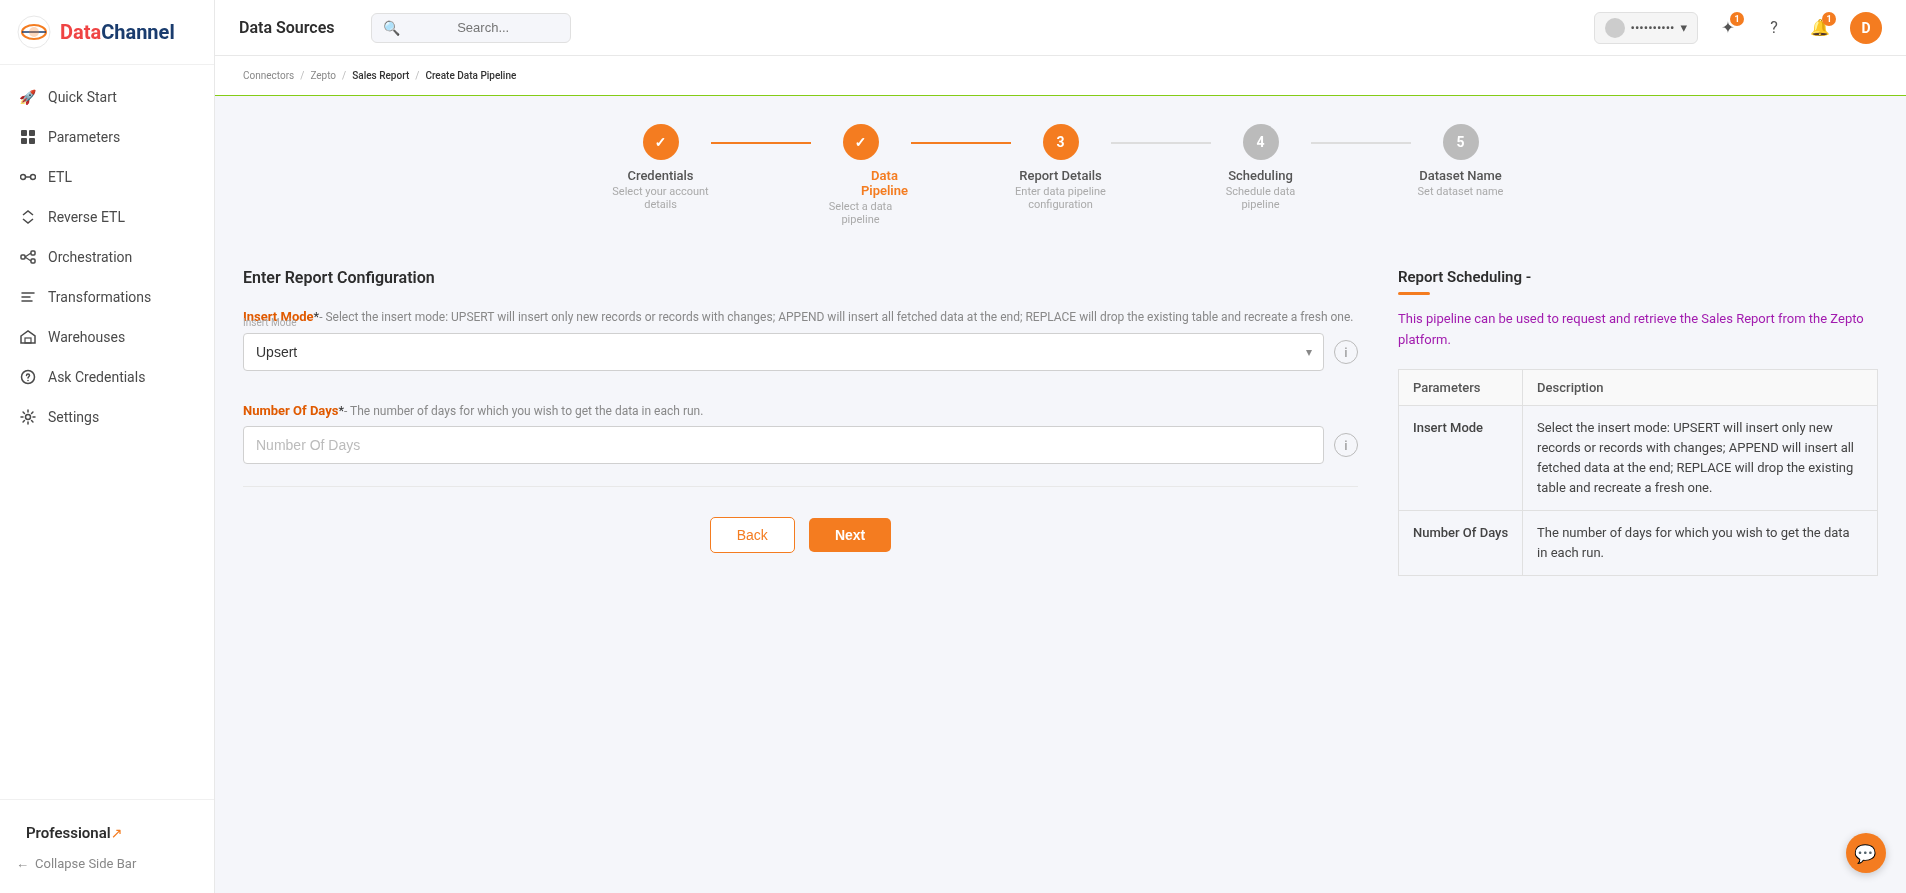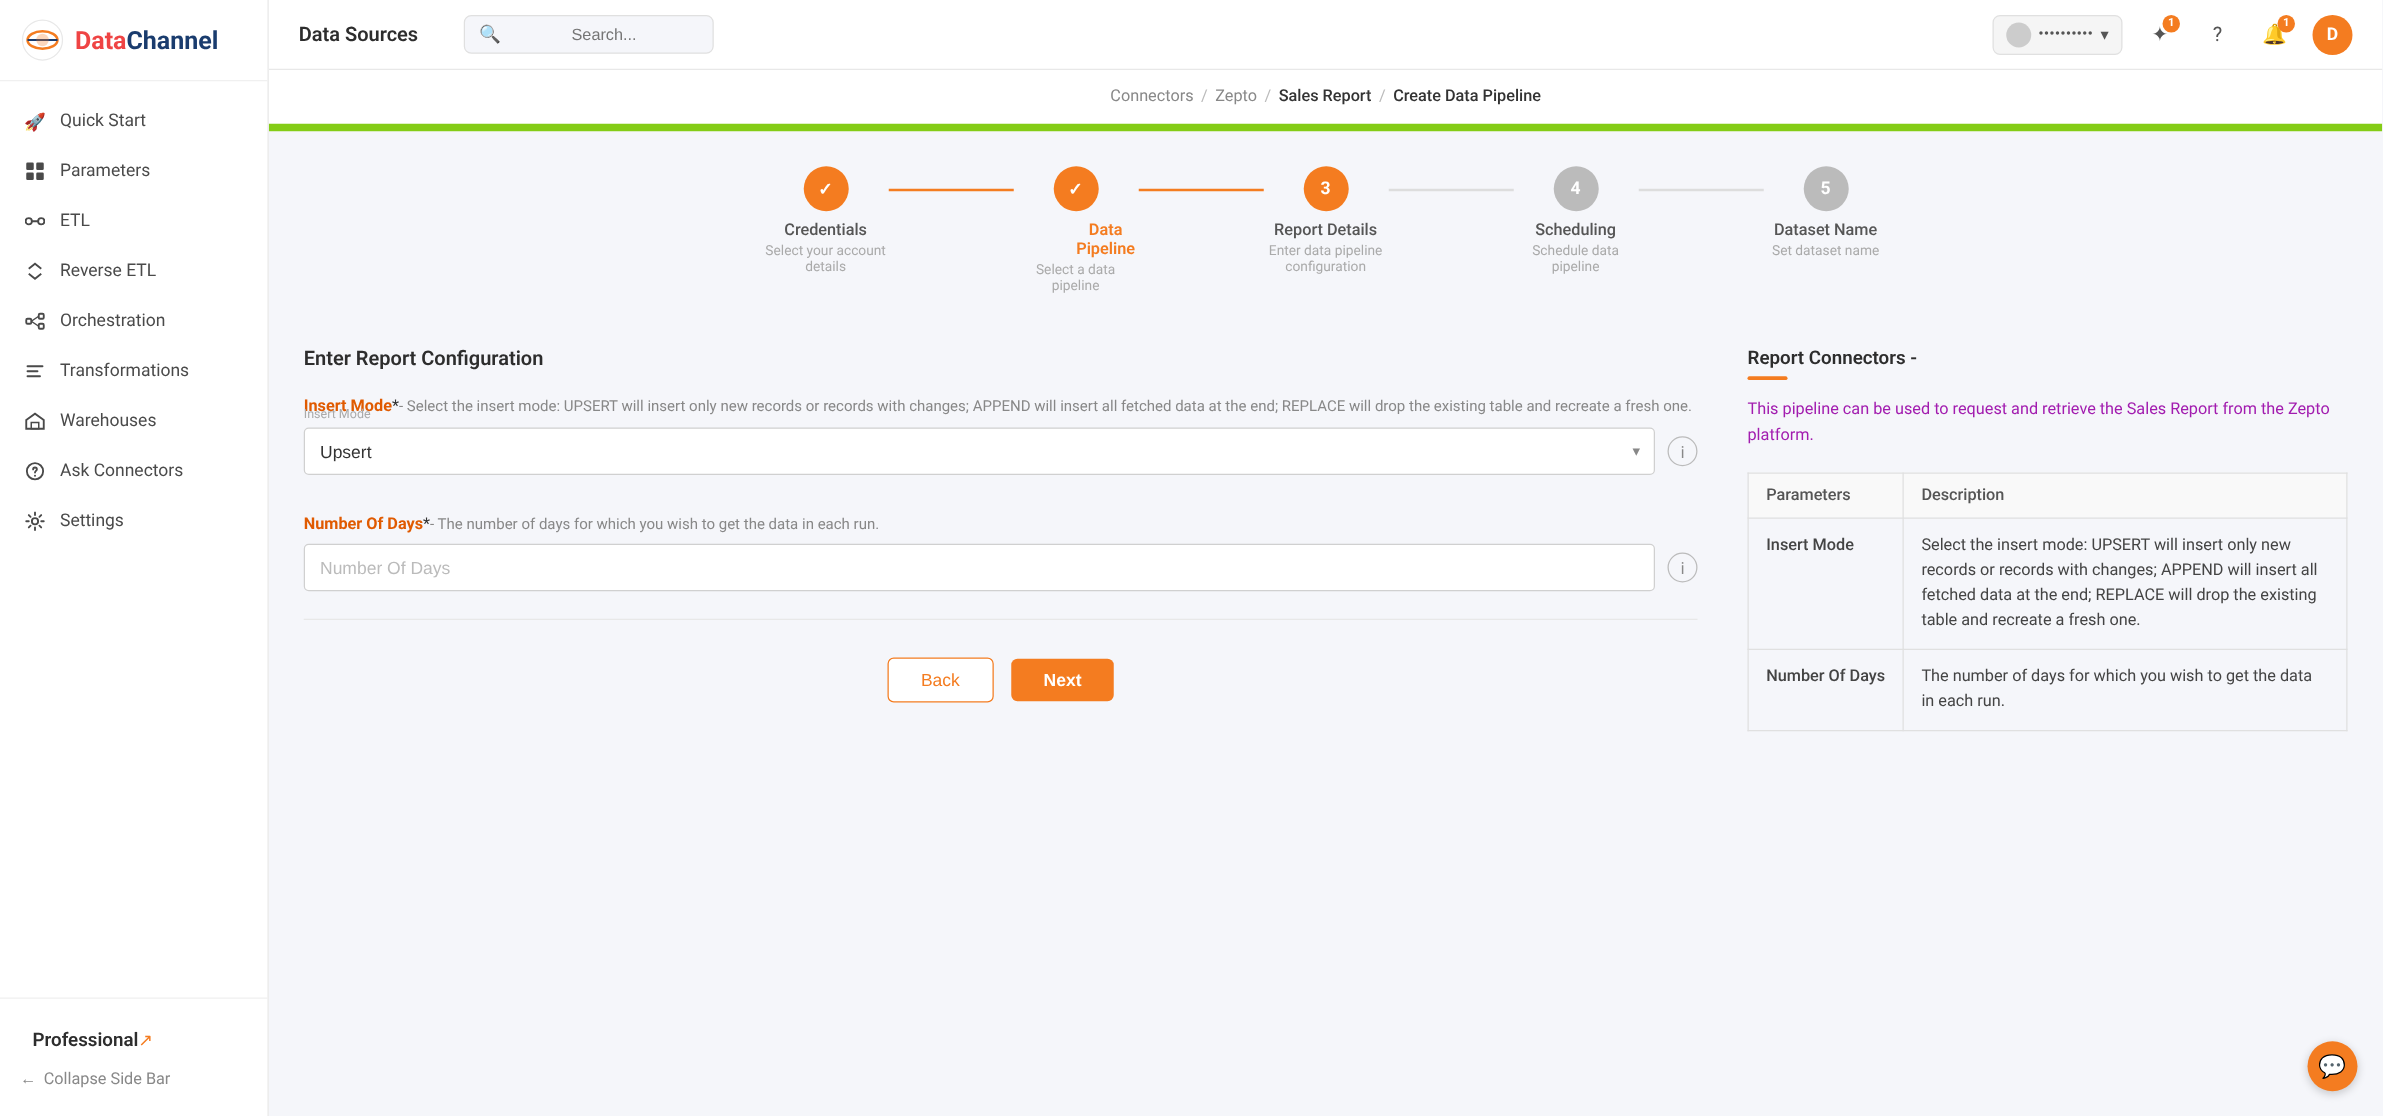--- a/index.html
+++ b/index.html
@@ -30,21 +30,21 @@
     .search-icon { color: #aaa; font-size: 14px; }
     .search-input { border: none; background: transparent; font-size: 13px; color: #701a75; outline: none; width: 100%; text-align: center; }
     .topbar-right { margin-left: auto; display: flex; align-items: center; gap: 14px; }
     .user-select { display: flex; align-items: center; gap: 6px; background: #f5f5f5; border: 1px solid #e0e0e0; border-radius: 6px; padding: 5px 10px; cursor: pointer; font-size: 13px; color: #555; }
     .topbar-icon-btn { position: relative; width: 32px; height: 32px; display: flex; align-items: center; justify-content: center; cursor: pointer; color: #555; font-size: 16px; }
     .badge { position: absolute; top: 0; right: 0; background: #f47c20; color: #fff; font-size: 9px; font-weight: 700; border-radius: 50%; width: 14px; height: 14px; display: flex; align-items: center; justify-content: center; }
     .avatar { width: 32px; height: 32px; border-radius: 50%; background: #f47c20; color: #fff; font-weight: 700; font-size: 14px; display: flex; align-items: center; justify-content: center; }
 
     
     .content { flex: 1; overflow-y: auto; padding: 0; }
-    .breadcrumb { padding: 14px 28px; background: #fff; border-bottom: 6px solid #84cc16; font-size: 13px; color: #888; display: flex; align-items: center; gap: 6px; justify-content: center; }
+    .breadcrumb { padding: 14px 28px; background: #fff; border-bottom: 1px solid #84cc16; font-size: 10px; color: #888; display: flex; align-items: center; gap: 6px; }
     .breadcrumb a { color: #888; text-decoration: none; cursor: pointer; }
     .breadcrumb .sep { color: #bbb; }
     .breadcrumb .current { color: #333; font-weight: 500; }
 
     
     .stepper-wrap { margin-bottom: 32px; }
     .step-circle { width: 36px; height: 36px; border-radius: 50%; display: flex; align-items: center; justify-content: center; font-size: 14px; font-weight: 700; flex-shrink: 0; z-index: 1; }
     .step-circle.done { background: #f47c20; color: #fff; }
     .step-circle.active { background: #f47c20; color: #fff; }
     .step-circle.pending { background: #bbb; color: #fff; }
@@ -167,21 +167,21 @@
       <span>Warehouses</span>
     </div>
     <div class="nav-item">
       <span class="nav-icon">
         <svg width="16" height="16" viewBox="0 0 16 16" fill="none">
             <circle cx="8" cy="8" r="6.5" stroke="#4a4a4a" stroke-width="1.5"></circle>
             <path d="M6.5 6.5C6.5 5.7 7.1 5 8 5s1.5.7 1.5 1.5c0 1-1.5 1.5-1.5 2.5" stroke="#4a4a4a" stroke-width="1.5" stroke-linecap="round"></path>
             <circle cx="8" cy="11.5" r="0.8" fill="#4a4a4a"></circle>
           </svg>
       </span>
-      <span>Ask Connectors</span>
+      <span>Ask Credentials</span>
     </div>
     <div class="nav-item">
       <span class="nav-icon">
         <svg width="16" height="16" viewBox="0 0 16 16" fill="none">
             <circle cx="8" cy="8" r="2.5" stroke="#4a4a4a" stroke-width="1.5"></circle>
             <path d="M8 1v2M8 13v2M1 8h2M13 8h2M3.05 3.05l1.41 1.41M11.54 11.54l1.41 1.41M3.05 12.95l1.41-1.41M11.54 4.46l1.41-1.41" stroke="#4a4a4a" stroke-width="1.5" stroke-linecap="round"></path>
           </svg>
       </span>
       <span>Settings</span>
     </div>
@@ -319,21 +319,21 @@
 
           <hr class="divider">
 
           <div class="form-actions">
             <button class="btn-back">Back</button>
             <button class="btn-next">Next</button>
           </div>
         </div>
 
         <div class="desc-panel">
-          <div class="desc-title">Report Connectors -</div>
+          <div class="desc-title">Report Scheduling -</div>
           <div class="desc-accent"></div>
           <div class="desc-text">This pipeline can be used to request and retrieve the Sales Report from the Zepto platform.</div>
           <table class="param-table">
             <thead>
               <tr>
                 <th>Parameters</th>
                 <th>Description</th>
               </tr>
             </thead>
             <tbody>

